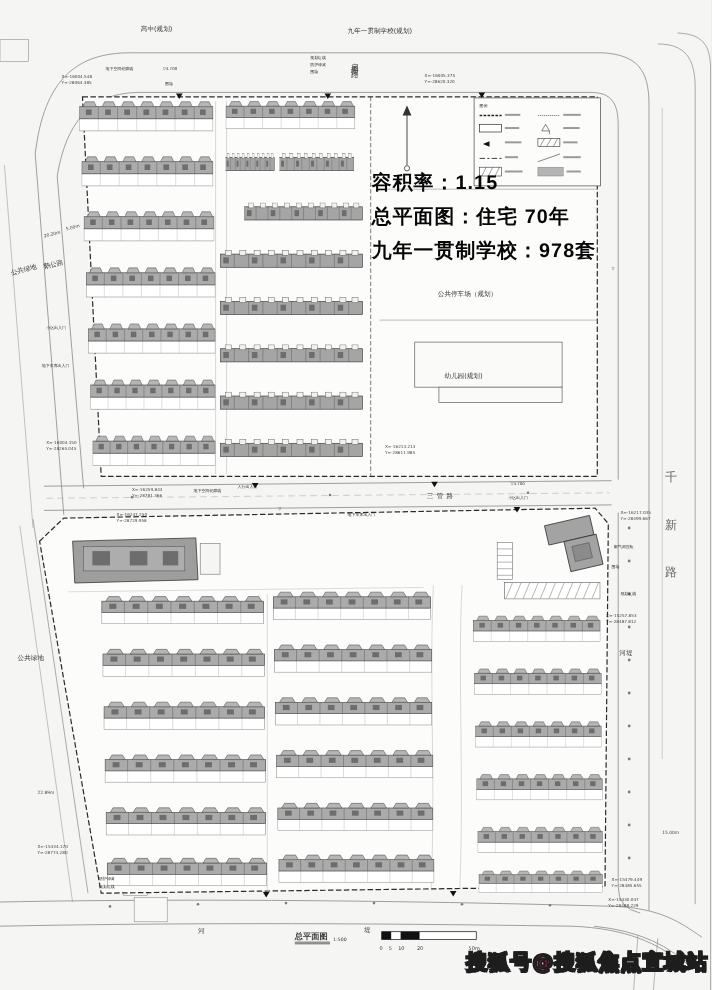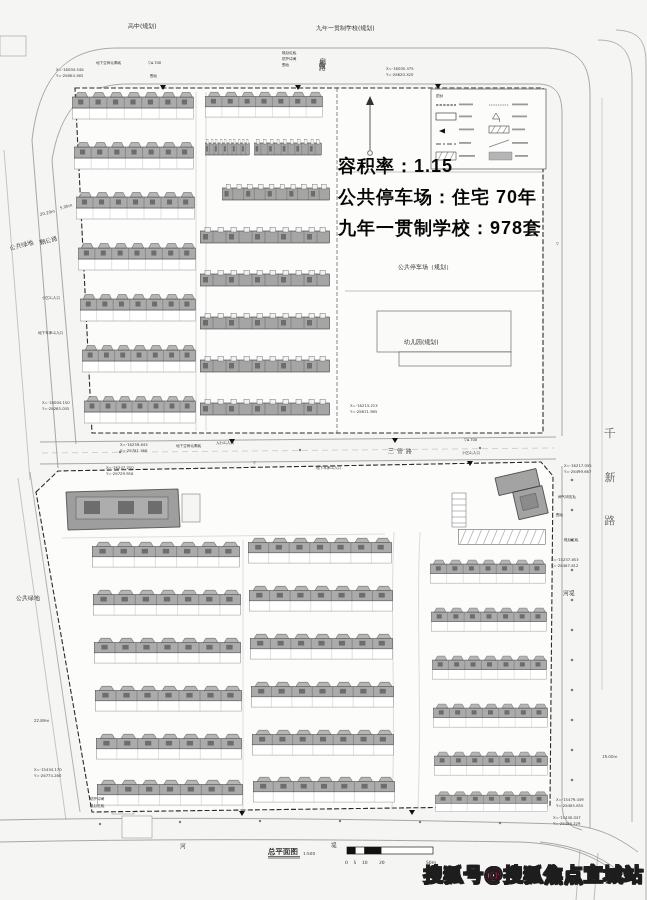--- a/index.html
+++ b/index.html
@@ -350,21 +350,21 @@
       <text class="tick" x="353.5" y="864">5</text>
       <text class="tick" x="362" y="864">10</text>
       <text class="tick" x="379" y="864">20</text>
       <text class="tick" x="426" y="864">50m</text>
     </g>
   </g>
 </svg>
 
 <div class="stats">
   <div>容积率：1.15</div>
-  <div>公共停车场：住宅 70年</div>
+  <div>总平面图：住宅 70年</div>
   <div>九年一贯制学校：978套</div>
 </div>
 
 <div class="vroad qixiu">启秀街路</div>
 <div class="vroad qianxin">千新路</div>
 
 <div class="watermark">搜狐号@搜狐焦点宜城站</div>
 
 </div>
 

